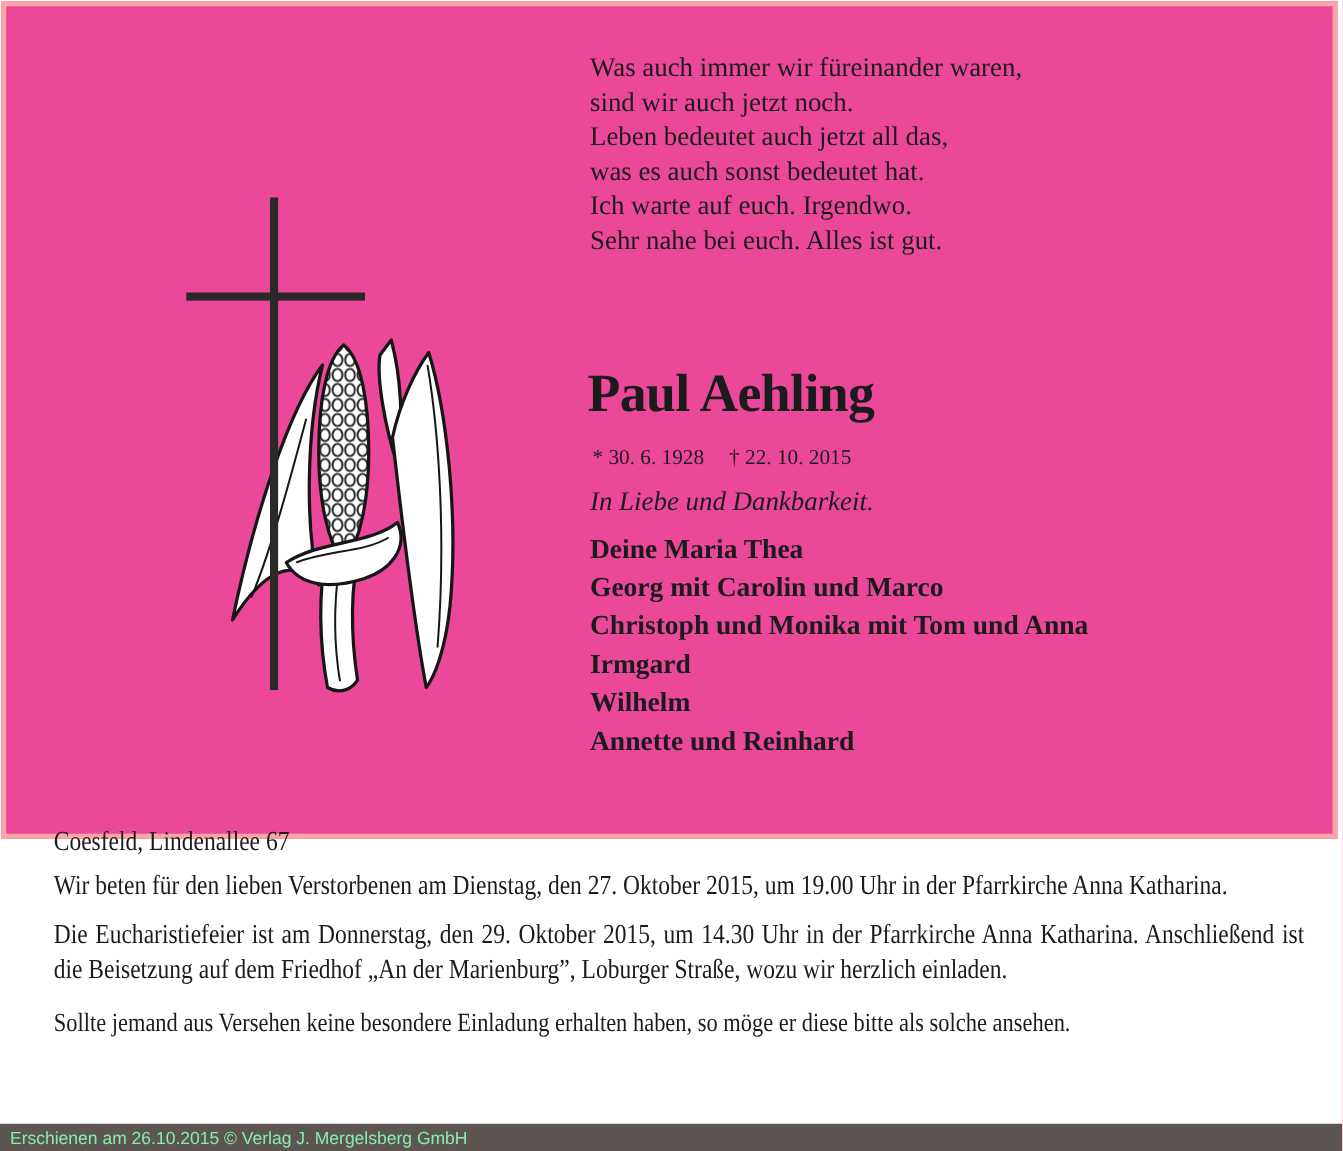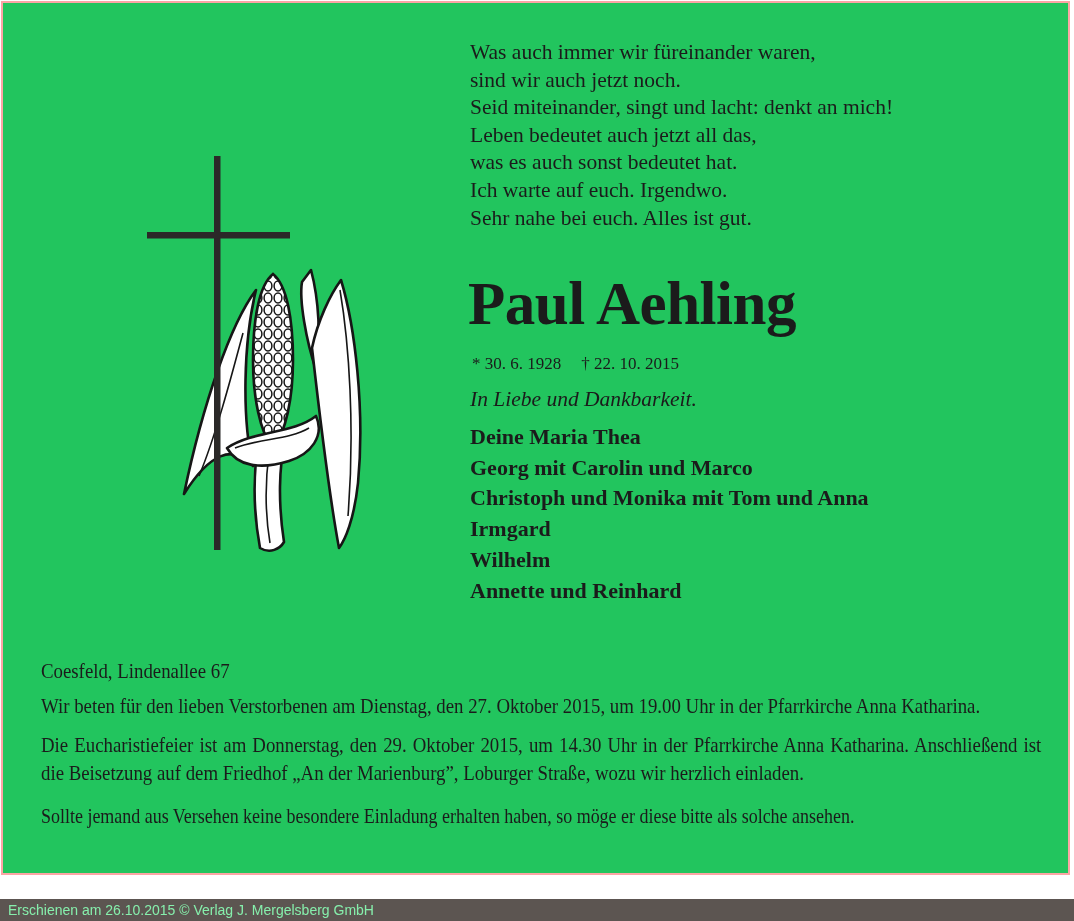--- a/index.html
+++ b/index.html
@@ -8,41 +8,41 @@
     width: 1074px;
     height: 921px;
     background: #ffffff;
     overflow: hidden;
     font-family: "Liberation Serif", "DejaVu Serif", serif;
     color: #1b1b1b;
   }
   .frame {
     position: absolute;
     left: 1px; top: 1px;
-    width: 1069px; height: 874px;
+    width: 1069px; height: 670px;
     box-sizing: border-box;
-    border: 2px solid #fca5a5;
-    background: #22c55e;
+    border: 4px solid #fca5a5;
+    background: #ec4899;
   }
   .illustration {
     position: absolute;
     left: 140px; top: 145px;
     width: 270px; height: 415px;
   }
   .poem {
     position: absolute;
     left: 467px; top: 36px;
     font-size: 21.5px;
     line-height: 27.6px;
     white-space: nowrap;
   }
   .deceased-name {
     position: absolute;
-    left: 465px; top: 269px;
-    font-size: 61px;
+    left: 465px; top: 279px;
+    font-size: 43px;
     font-weight: bold;
     line-height: 64px;
     letter-spacing: -0.5px;
     white-space: nowrap;
   }
   .dates {
     position: absolute;
     left: 469px; top: 331px;
     font-size: 17px;
     line-height: 28px;
@@ -140,21 +140,20 @@
 
       <g fill="#2b2928">
         <rect x="71" y="8" width="6.5" height="394"></rect>
         <rect x="4" y="84" width="143" height="6.5"></rect>
       </g>
     </svg>
 
     <div class="poem">
       <div>Was auch immer wir füreinander waren,</div>
       <div>sind wir auch jetzt noch.</div>
-      <div>Seid miteinander, singt und lacht: denkt an mich!</div>
       <div>Leben bedeutet auch jetzt all das,</div>
       <div>was es auch sonst bedeutet hat.</div>
       <div>Ich warte auf euch. Irgendwo.</div>
       <div>Sehr nahe bei euch. Alles ist gut.</div>
     </div>
 
     <div class="deceased-name">Paul Aehling</div>
 
     <div class="dates">
       <span>* 30. 6. 1928</span>

